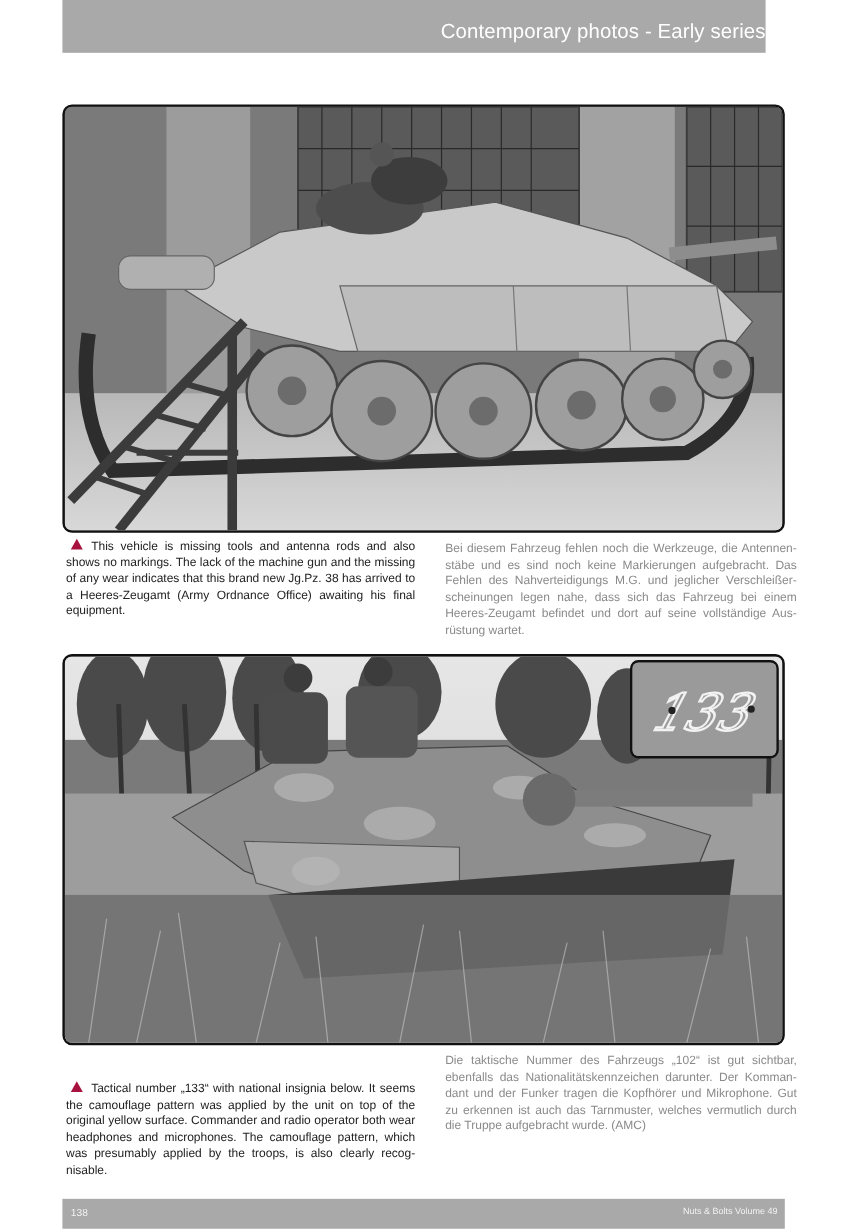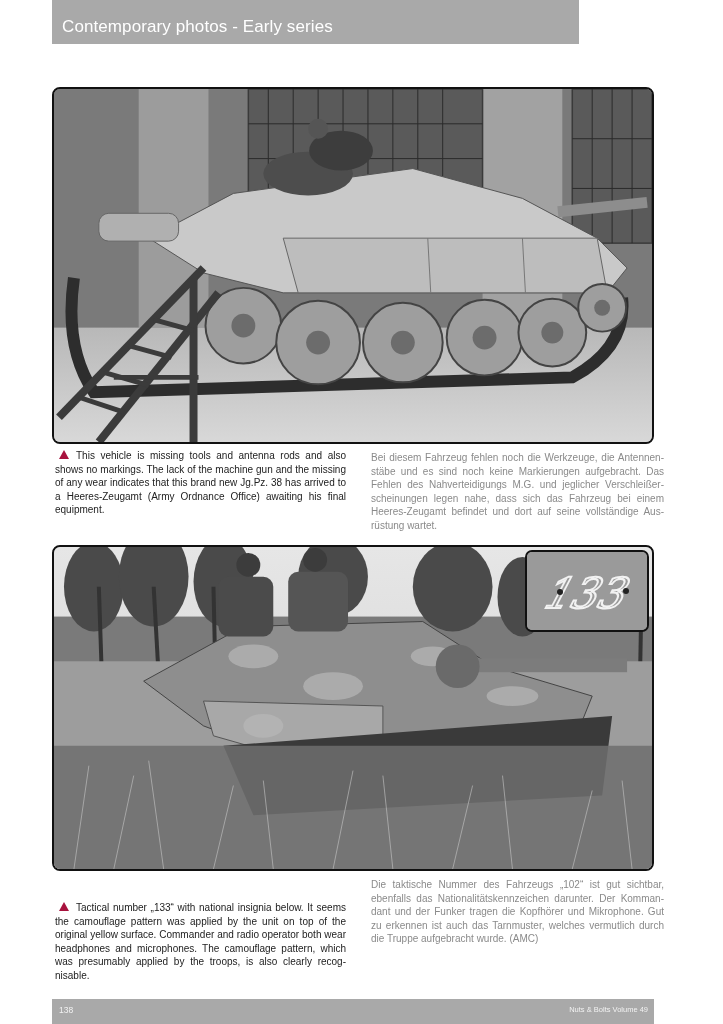--- a/index.html
+++ b/index.html
@@ -2,23 +2,24 @@
 <html><head>
   <meta charset="utf-8">
   <style>
     html, body { margin: 0; padding: 0; }
     body {
       width: 723px; height: 1024px; position: relative; overflow: hidden;
       background: #ffffff;
       font-family: "Liberation Sans", sans-serif;
     }
     .header-bar {
-      position: absolute; left: 52px; top: 0; width: 527px; height: 44px;
+      position: absolute; left: 52px; top: 0; width: 586px; height: 44px;
       background: #a9a9a9; box-sizing: border-box;
       padding: 17px 0 0 10px;
+      text-align: right;
     }
     .header-title {
       color: #ffffff; font-size: 17px; line-height: 20px; letter-spacing: 0.1px;
     }
     .photo {
       position: absolute; left: 52px; width: 602px;
       border: 2px solid #111; border-radius: 8px; box-sizing: border-box;
       overflow: hidden; background: #888;
     }
     .photo svg { display: block; width: 100%; height: 100%; }

